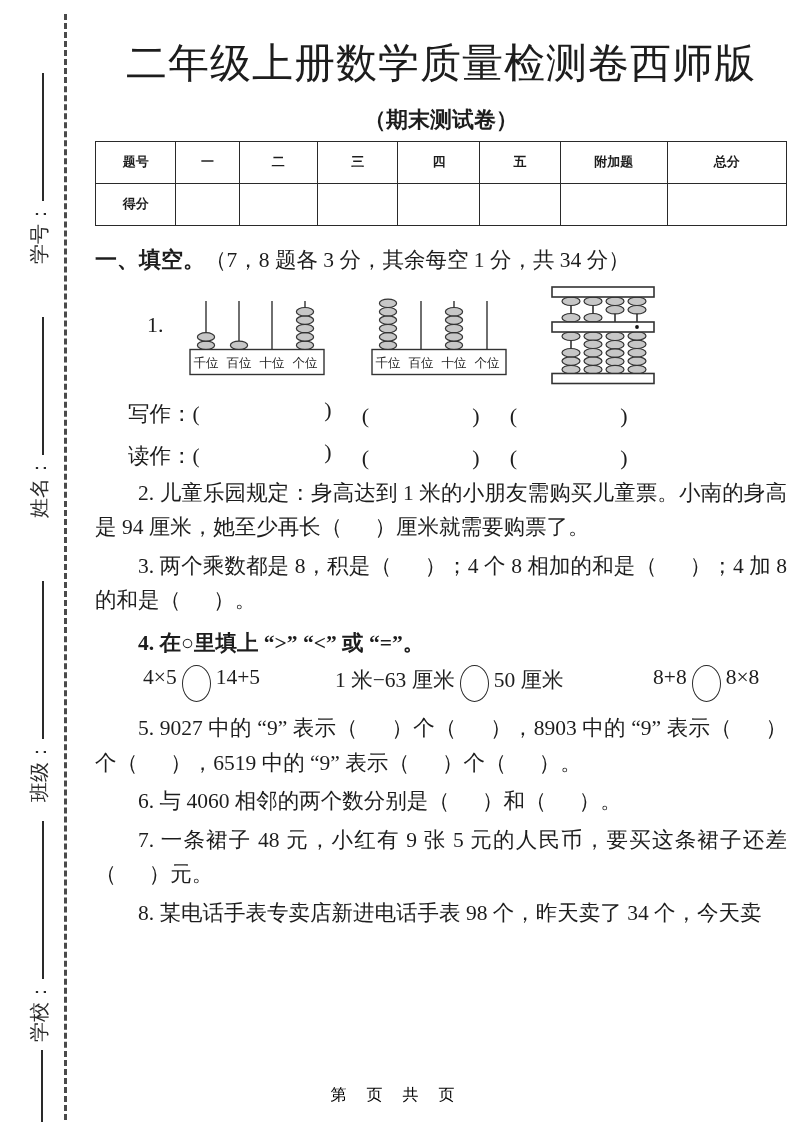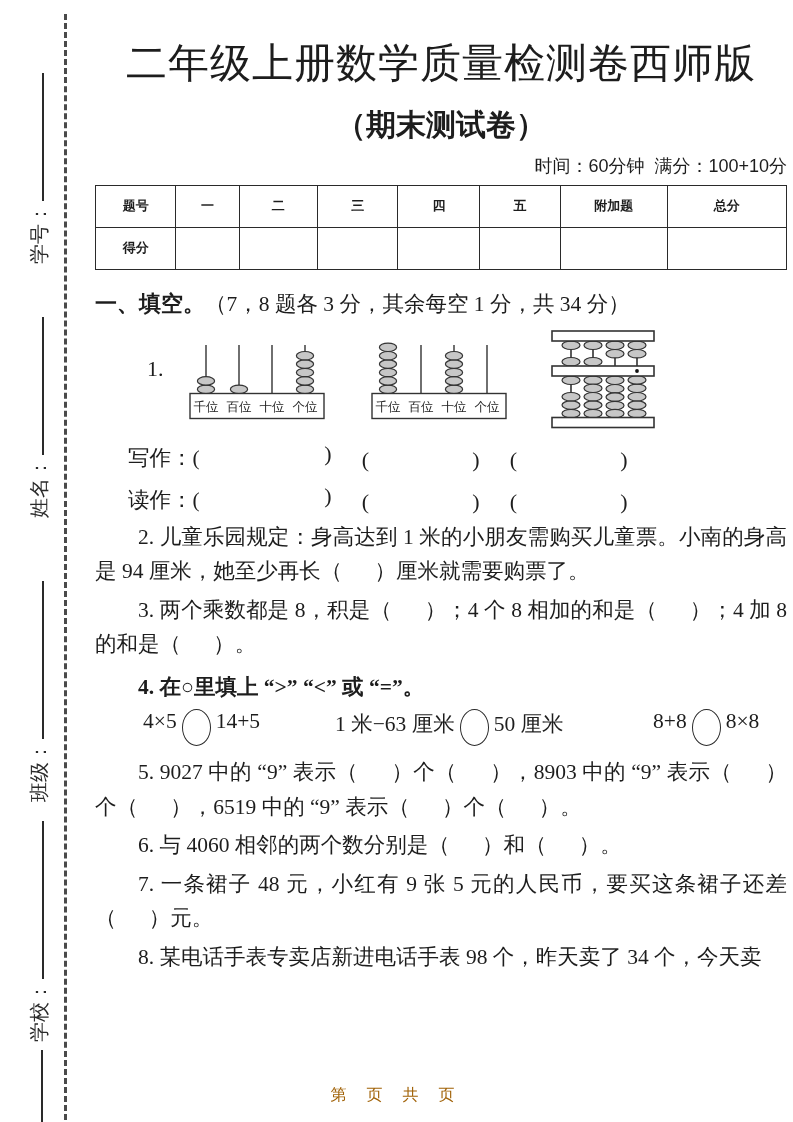--- a/index.html
+++ b/index.html
@@ -12,21 +12,21 @@
               white-space:nowrap;font-size:20px;color:#2a2a2a;line-height:24px;}
   .s1{top:264px}.s2{top:518px}.s3{top:802px}.s4{top:1042px}
   .seal-blank{display:inline-block;height:3px;border-bottom:2px solid #2a2a2a;margin-left:3px;vertical-align:2px;}
   .w130{width:128px}.w140{width:138px}.w160{width:158px}
   .seal-tail{position:absolute;left:41px;top:1050px;height:72px;border-left:2px solid #2a2a2a;}
 
   
   .content{position:absolute;left:95px;top:0;width:692px;}
   .title{margin:40px 0 0;text-align:center;font-weight:normal;font-size:41px;line-height:1.15;
          font-family:"Liberation Sans","DejaVu Sans",sans-serif;letter-spacing:1px;}
-  .subtitle{margin-top:20px;text-align:center;font-weight:bold;font-size:30px;line-height:1.2;
+  .subtitle{margin-top:20px;text-align:center;font-weight:bold;font-size:22px;line-height:1.2;
             font-family:"Liberation Sans","DejaVu Sans",sans-serif;}
   .meta{margin-top:13px;text-align:right;font-size:18px;line-height:1.2;
         font-family:"Liberation Sans","DejaVu Sans",sans-serif;}
 
   .score-table{border-collapse:collapse;width:100%;margin-top:7px;table-layout:fixed;}
   .score-table td{border:1.6px solid #2a2a2a;height:41px;text-align:center;padding:0;
                   font-family:Liberation Mono, monospace;font-size:13px;font-weight:bold;}
   .score-table td:nth-child(1){width:11.5%}
   .score-table td:nth-child(2){width:9%}
   .score-table td:nth-child(3){width:11.2%}
@@ -50,21 +50,21 @@
 
   .q{margin:4px 0 0;text-indent:2em;font-size:21.5px;line-height:34.5px;text-align:justify;}
   .q4p{margin-top:8px;font-weight:bold;}
   .q4row{display:grid;grid-template-columns:192px 318px auto;padding-left:48px;align-items:center;
          height:47px;font-size:21.5px;}
   .q4item{display:inline-flex;align-items:flex-start;white-space:nowrap;}
   .cmp-circle{display:inline-block;width:27px;height:35px;border:1.7px solid #2a2a2a;border-radius:50%;
               margin:0 5px;flex:none;background:#fff;}
 
   .footer{position:absolute;left:0;right:0;bottom:16px;text-align:center;font-size:16px;
-          letter-spacing:8px;color:#a16207;}
+          letter-spacing:8px;color:#000000;}
 </style>
 </head>
 <body>
 
 <div class="page">
 
   <div class="cut-line"></div>
 
   <div class="seal-group s1">
     <span>学号：</span><span class="seal-blank w130"></span>
@@ -77,21 +77,20 @@
   </div>
   <div class="seal-group s4">
     <span>学校：</span><span class="seal-blank w160"></span>
   </div>
   <div class="seal-tail"></div>
 
   <main class="content">
 
     <h1 class="title">二年级上册数学质量检测卷西师版</h1>
     <div class="subtitle">（期末测试卷）</div>
-    <div class="meta">时间：60分钟&nbsp;&nbsp;满分：100+10分</div>
 
     <table class="score-table">
       <tbody>
         <tr id="score-head">
             <td>题号</td>
             <td>一</td>
             <td>二</td>
             <td>三</td>
             <td>四</td>
             <td>五</td>

